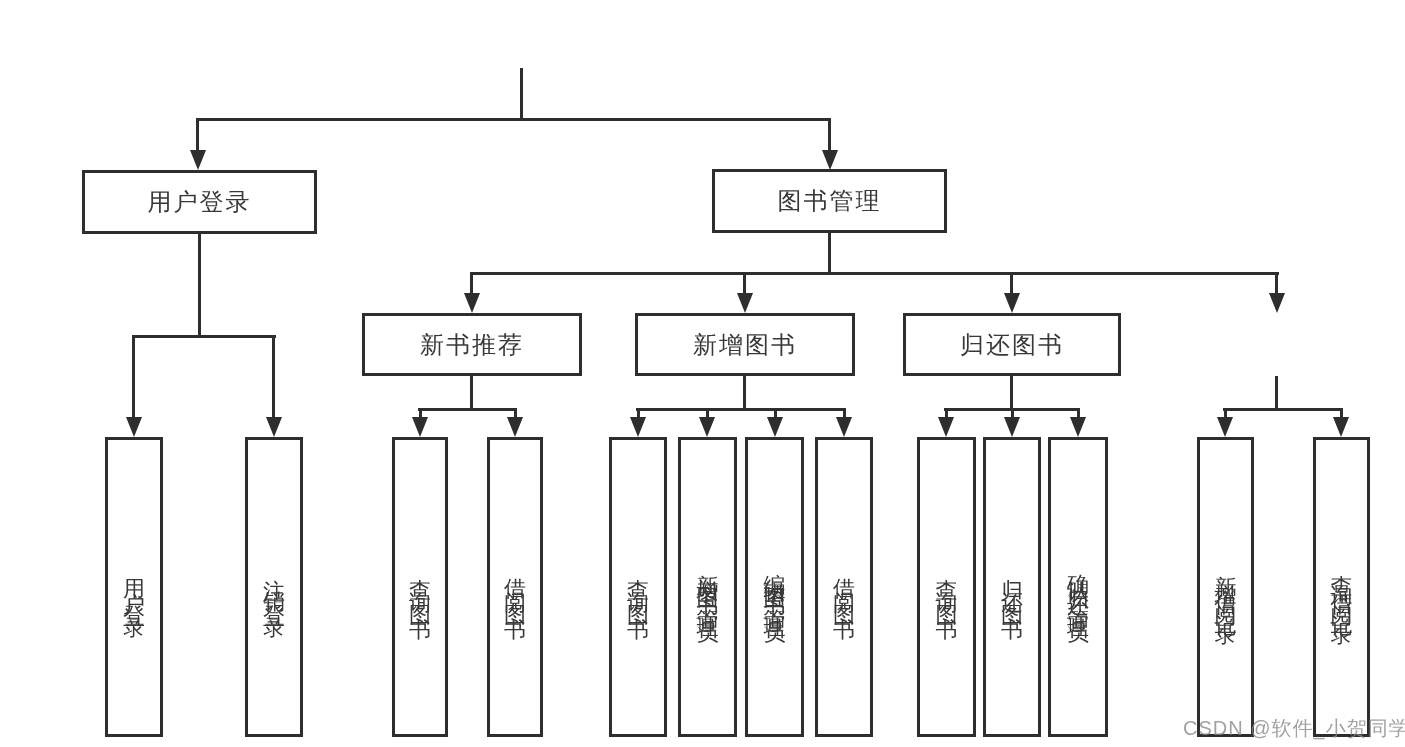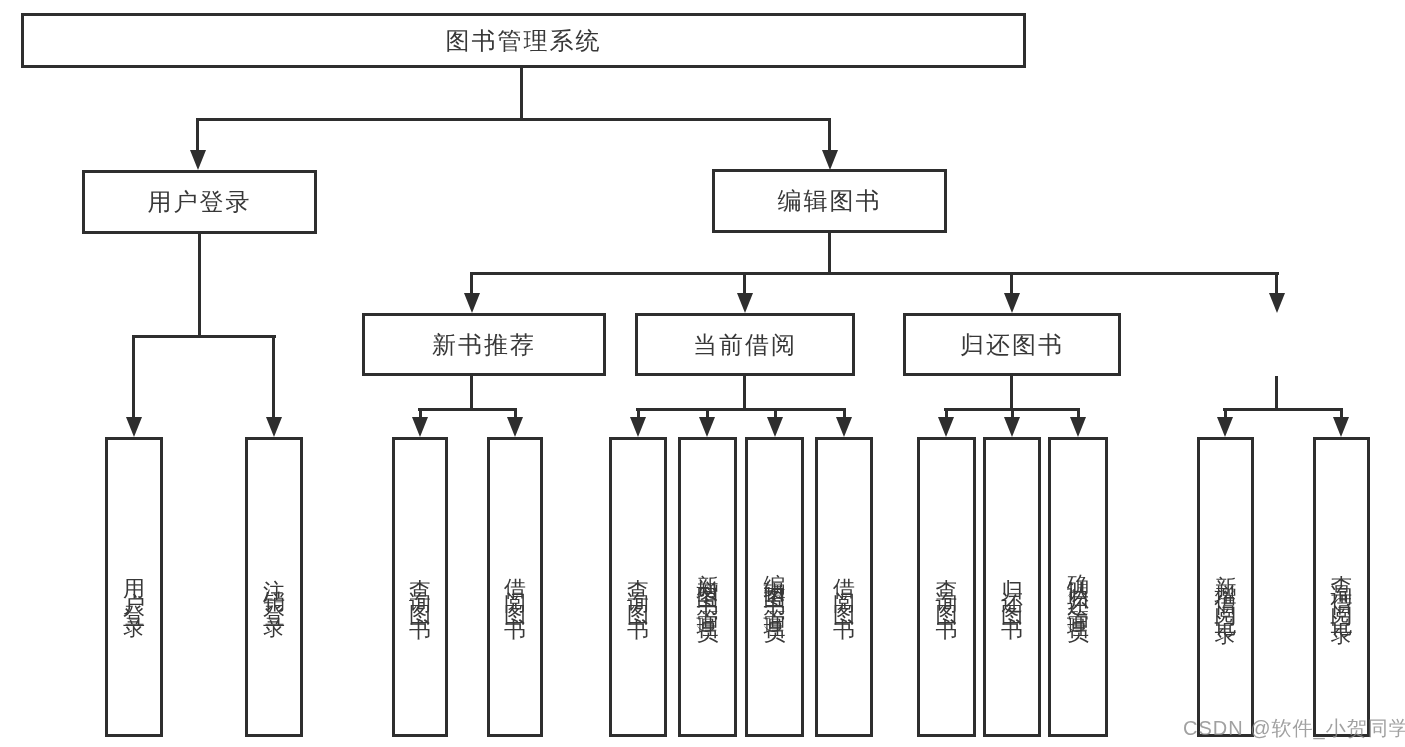--- a/index.html
+++ b/index.html
@@ -107,36 +107,33 @@
   <div class="arrow" style="left:630px;top:417px"></div>
   <div class="arrow" style="left:699px;top:417px"></div>
   <div class="arrow" style="left:767px;top:417px"></div>
   <div class="arrow" style="left:836px;top:417px"></div>
   <div class="arrow" style="left:938px;top:417px"></div>
   <div class="arrow" style="left:1004px;top:417px"></div>
   <div class="arrow" style="left:1070px;top:417px"></div>
   <div class="arrow" style="left:1217px;top:417px"></div>
   <div class="arrow" style="left:1333px;top:417px"></div>
 
-  <div class="box" style="left:21px;top:13px;width:1005px;height:55px">
-    <span class="h-label">图书管理系统</span>
-  </div>
 
   <div class="box" style="left:82px;top:170px;width:235px;height:64px">
     <span class="h-label">用户登录</span>
   </div>
   <div class="box" style="left:712px;top:169px;width:235px;height:64px">
-    <span class="h-label">编辑图书</span>
+    <span class="h-label">图书管理</span>
   </div>
 
-  <div class="box" style="left:362px;top:313px;width:244px;height:63px">
+  <div class="box" style="left:362px;top:313px;width:220px;height:63px">
     <span class="h-label">新书推荐</span>
   </div>
   <div class="box" style="left:635px;top:313px;width:220px;height:63px">
-    <span class="h-label">当前借阅</span>
+    <span class="h-label">新增图书</span>
   </div>
   <div class="box" style="left:903px;top:313px;width:218px;height:63px">
     <span class="h-label">归还图书</span>
   </div>
 
   <div class="box vt4" style="left:105px;top:437px;width:58px;height:300px">
     <span class="v-label">用户登录</span>
   </div>
   <div class="box vt4" style="left:245px;top:437px;width:58px;height:300px">
     <span class="v-label">注销登录</span>

